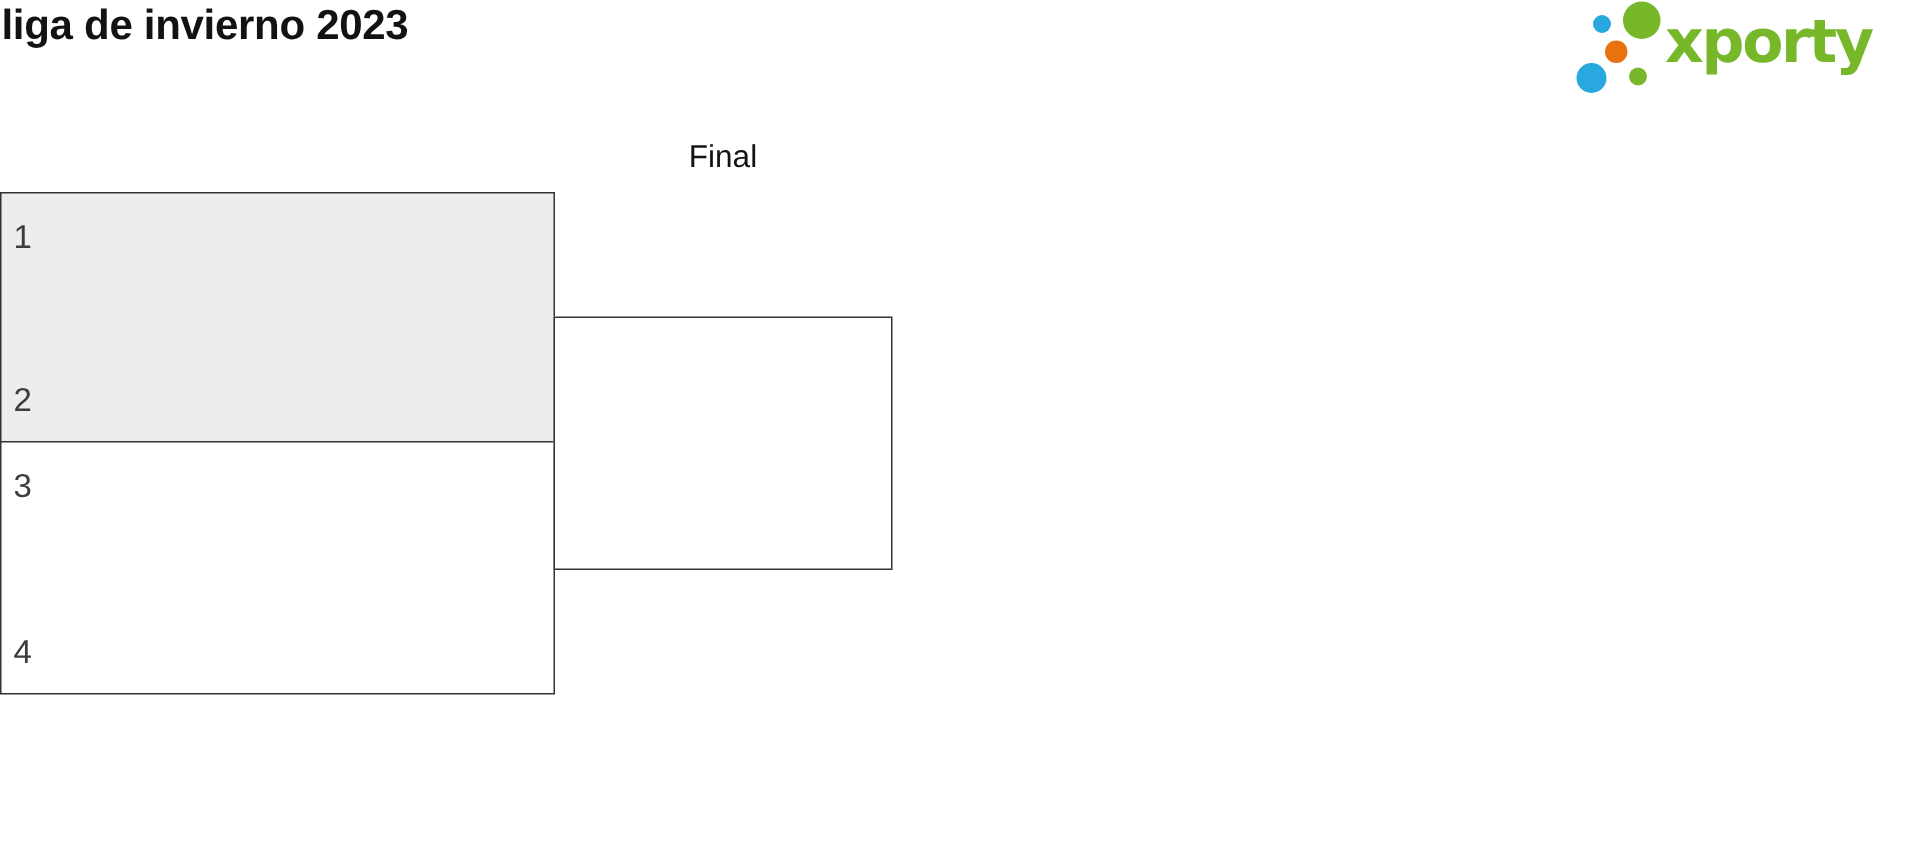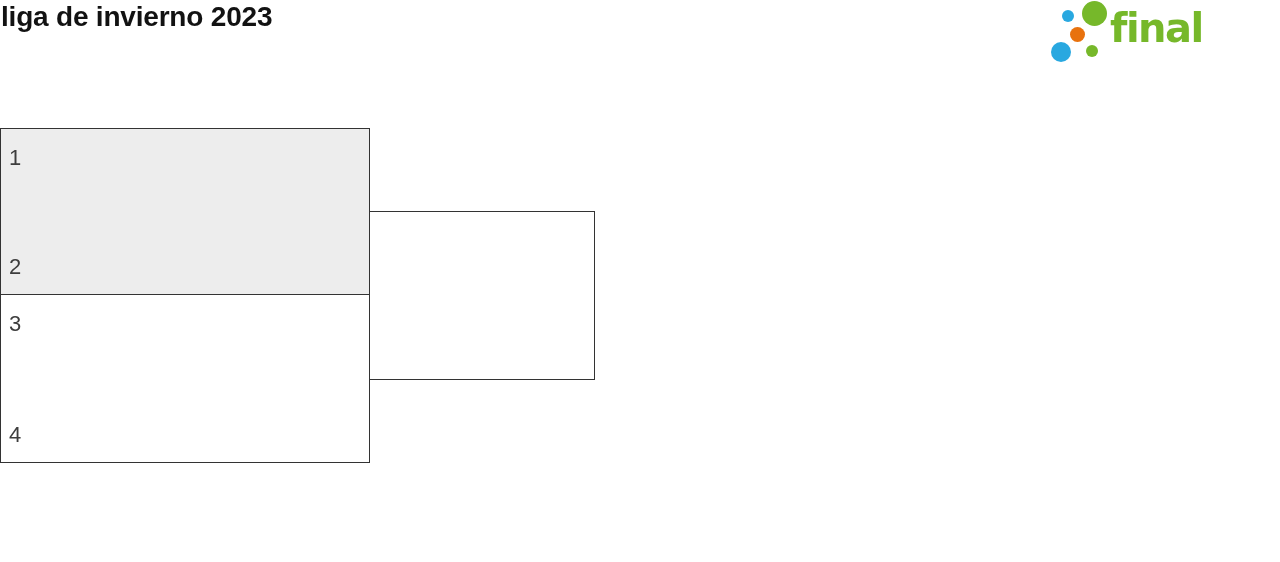--- a/index.html
+++ b/index.html
@@ -61,23 +61,24 @@
   </div>
 
   <div class="logo">
     <span class="logo-dots">
       <i class="dot dot-blue-small"></i>
       <i class="dot dot-green-big"></i>
       <i class="dot dot-orange"></i>
       <i class="dot dot-blue-big"></i>
       <i class="dot dot-green-small"></i>
     </span>
-    <span class="logo-text">final</span>
+    <span class="logo-text">xporty</span>
   </div>
 
+  <div class="round-header rh-final">Final</div>
 
   <div class="match match-sf1">
     <span class="seed seed-top">1</span>
     <span class="seed seed-bottom">2</span>
   </div>
 
   <div class="match match-sf2">
     <span class="seed seed-top">3</span>
     <span class="seed seed-bottom">4</span>
   </div>

